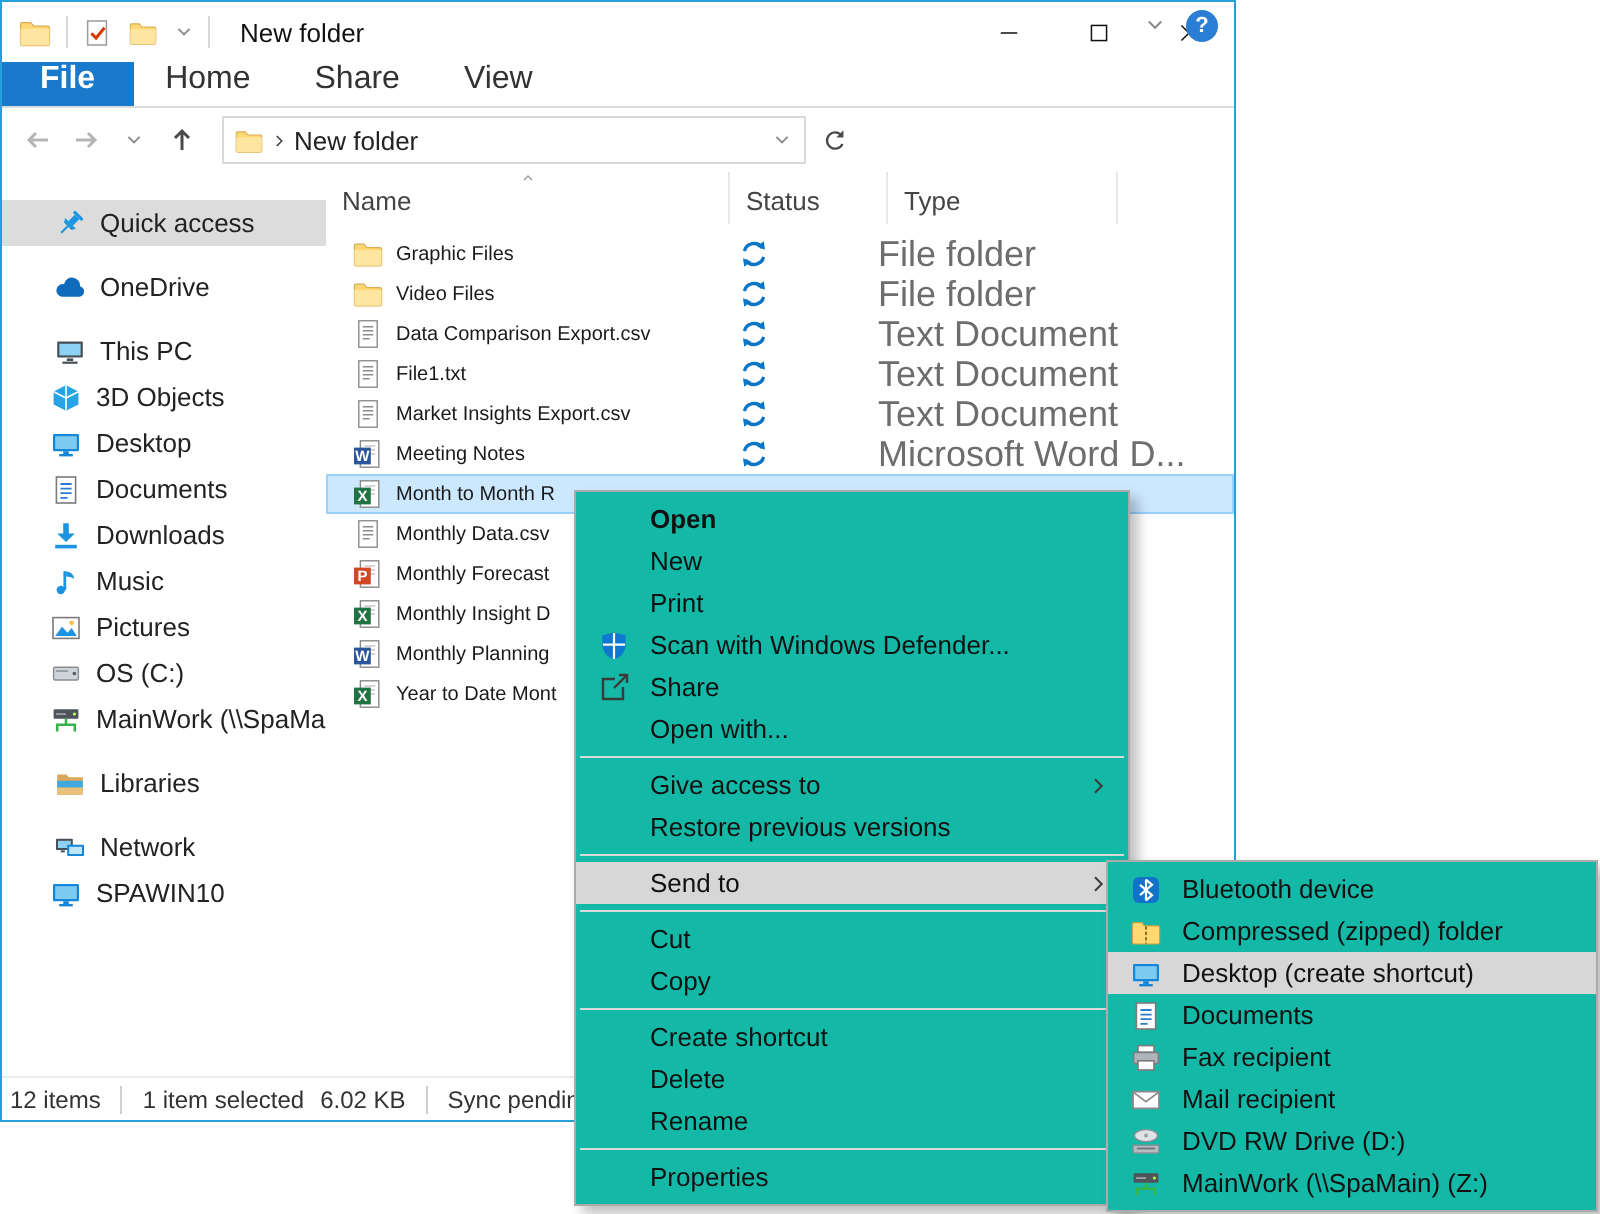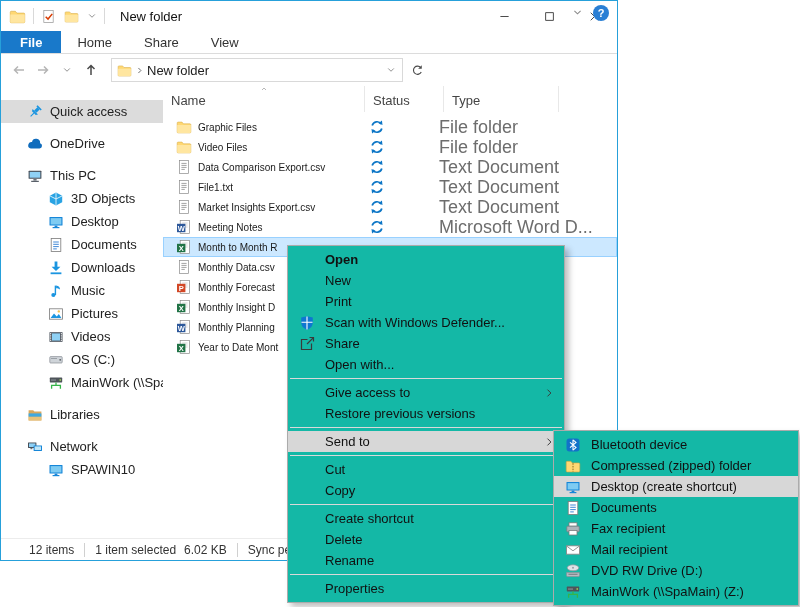--- a/index.html
+++ b/index.html
@@ -25,21 +25,21 @@
   .qat { display:flex; align-items:center; gap:8px; }
   .qat .ic { width:15px; height:15px; }
   .qat-chev svg { width:10px; height:10px; display:block; }
   .tb-title { font-size:13px; color:#111; margin-left:8px; }
   .win-controls { margin-left:auto; display:flex; height:30px; }
   .win-btn { width:45px; height:30px; display:flex; align-items:center; justify-content:center; }
   .win-btn svg { width:11px; height:11px; display:block; }
 
   
   .tabs-row { height:23px; flex:0 0 23px; display:flex; align-items:stretch; border-bottom:1px solid #dcdcdc; position:relative; }
-  .rtab { padding:0 16px; font-size:13px; color:#333; display:flex; align-items:center; }
+  .rtab { padding:0 16px; font-size:16px; color:#333; display:flex; align-items:flex-start; }
   .rtab.active { background:#1979ca; color:#fff; font-weight:bold; padding:0 19px; }
   .ribbon-right { position:absolute; right:8px; top:0; height:23px; display:flex; align-items:center; gap:10px; }
   .ribbon-chev svg { width:11px; height:11px; display:block; }
   .help-btn { width:16px; height:16px; border-radius:50%; background:#2a7fd4; color:#fff; font-size:11px; font-weight:bold; display:flex; align-items:center; justify-content:center; }
 
   
   .toolbar { height:32px; flex:0 0 32px; display:flex; align-items:center; }
   .nav-btn { display:flex; align-items:center; justify-content:center; width:24px; height:24px; }
   .nav-btn svg { width:16px; height:16px; }
   .nav-chev svg { width:10px; height:10px; }
@@ -56,21 +56,21 @@
   .search-input::placeholder { color:#6e6e6e; opacity:1; }
   .search-ico { position:absolute; right:6px; top:5px; }
   .search-ico svg { width:13px; height:13px; }
 
   
   .main { flex:1 1 auto; display:flex; min-height:0; }
 
   
   .sidebar { width:162px; flex:0 0 162px; padding-top:14px; overflow:hidden; }
   .side-item { height:23px; display:flex; align-items:center; padding-left:26px; font-size:13px; color:#222; white-space:nowrap; overflow:hidden; }
-  .side-item.lvl1 { padding-left:47px; }
+  .side-item.lvl1 { padding-left:24px; }
   .side-item.gap { margin-top:9px; }
   .side-item.selected { background:#dcdcdc; }
   .side-item .icon-slot { width:16px; margin-right:7px; flex:0 0 16px; }
 
   
   .file-area { flex:1 1 auto; position:relative; overflow:hidden; }
   .col-headers { display:flex; height:26px; }
   .col-h { position:relative; border-right:1px solid #e8e8e8; font-size:13px; color:#444; padding:7px 0 0 8px; }
   .col-h:nth-child(1) { width:202px; }
   .col-h:nth-child(2) { width:79px; }
@@ -83,21 +83,21 @@
   .file-row .icon-slot { width:16px; flex:0 0 16px; margin-left:13px; }
   .file-row .cell.name { width:168px; padding-left:6px; font-size:10px; color:#1a1a1a; white-space:nowrap; overflow:hidden; }
   .file-row .cell.statuscell { width:79px; padding-left:9px; }
   .file-row .cell.statuscell svg { visibility:hidden; }
   .file-row.status .cell.statuscell svg { visibility:visible; }
   .file-row .cell.type { font-size:18px; color:#6d6d6d; white-space:nowrap; }
   .file-row.selected { background:#cce8ff; box-shadow:inset 0 0 0 1px #99d1ff; }
 
   
   .statusbar { height:22px; flex:0 0 22px; border-top:1px solid #ececec; display:flex; align-items:center; font-size:12px; color:#333; }
-  .sb-count { margin-left:28px; }
+  .sb-count { margin-left:4px; }
   .sb-sep { width:1px; height:14px; background:#d0d0d0; margin:0 10px; }
   .sb-size { margin-left:8px;text-align:right; }
 
   
   .menu { position:absolute; background:#14b8a6; border:1px solid #ababab; box-shadow:4px 4px 6px rgba(0,0,0,0.25); padding:3px 0; font-size:13px; }
   .ctx-menu { left:287px; top:245px; width:278px; z-index:50; }
   .sub-menu { left:553px; top:430px; width:246px; z-index:60; }
   .menu-item { height:21px; display:flex; align-items:center; padding:0 9px 0 6px; color:#111; }
   .menu-item .icon-slot { width:26px; flex:0 0 26px; display:flex; justify-content:center; }
   .menu-item .mi-label { flex:1 1 auto; margin-left:5px; white-space:nowrap; overflow:hidden; }
@@ -489,28 +489,20 @@
     <span class="icon-slot">
             <svg class="ic" viewBox="0 0 16 16">
               <use href="#i-picture"></use>
             </svg>
           </span>
     <span class="side-label">Pictures</span>
   </div>
         <div class="side-item lvl1">
     <span class="icon-slot">
             <svg class="ic" viewBox="0 0 16 16">
-              <use href="#i-video"></use>
-            </svg>
-          </span>
-    <span class="side-label">Videos</span>
-  </div>
-        <div class="side-item lvl1">
-    <span class="icon-slot">
-            <svg class="ic" viewBox="0 0 16 16">
               <use href="#i-drive"></use>
             </svg>
           </span>
     <span class="side-label">OS (C:)</span>
   </div>
         <div class="side-item lvl1">
     <span class="icon-slot">
             <svg class="ic" viewBox="0 0 16 16">
               <use href="#i-network-drive"></use>
             </svg>

